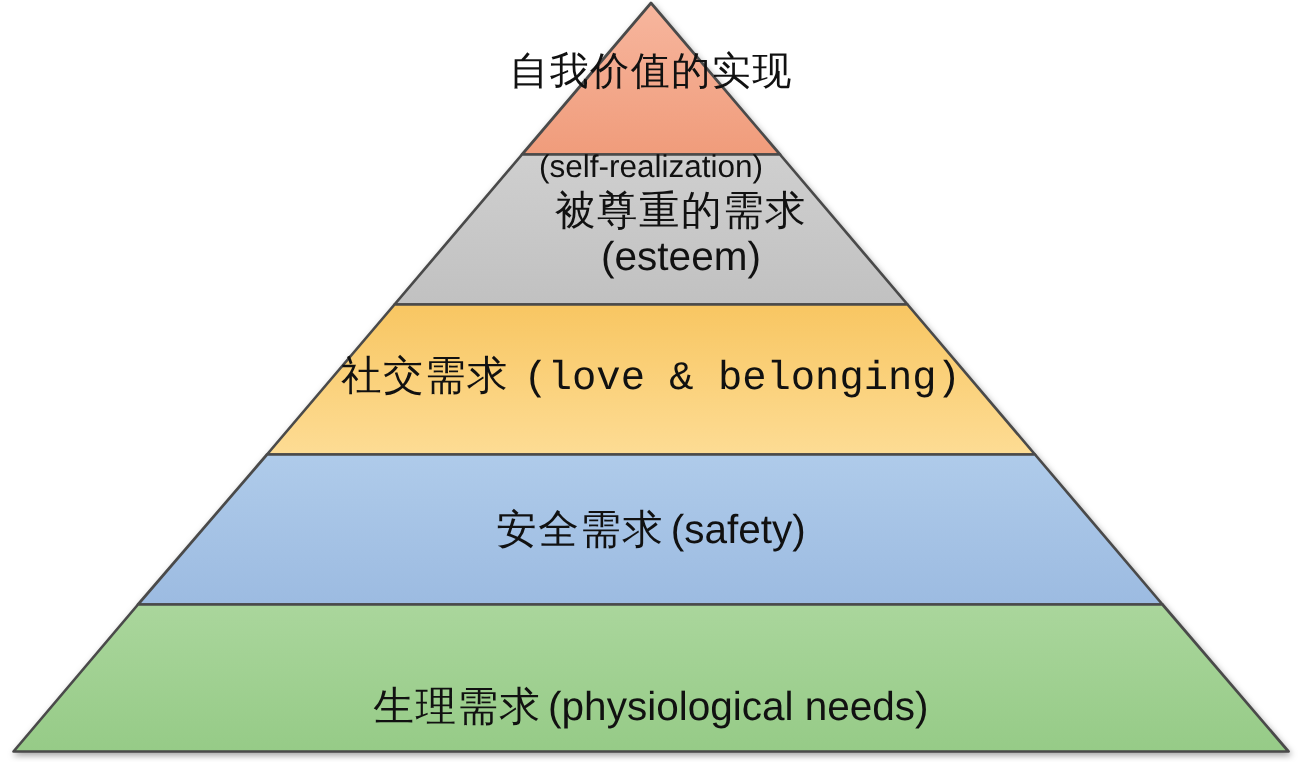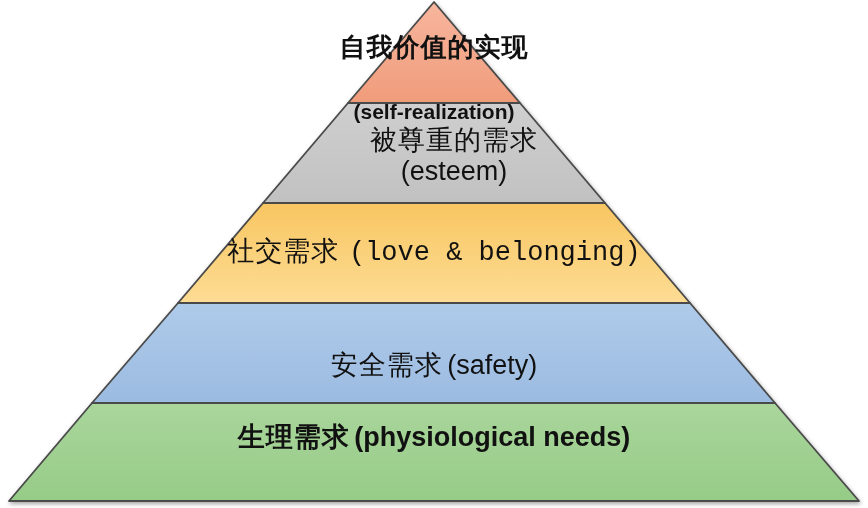--- a/index.html
+++ b/index.html
@@ -29,29 +29,29 @@
     color: #111111;
     pointer-events: none;
   }
   .zh {
     font-size: 27px;
     letter-spacing: 1px;
   }
   .en {
     font-size: 27px;
   }
-  .label-l1 { top: 32px; font-weight: 700; }
+  .label-l1 { top: 32px; font-weight: 400; }
   .label-l1 .zh { font-size: 26px; line-height: 30px; display: block; }
   .label-l1 .en { font-size: 21px; line-height: 26px; display: block; margin-top: 37px; }
   .label-l2 { top: 124px; }
   .label-l2 .zh { line-height: 32px; display: block; }
   .label-l2 .en { line-height: 30px; display: block; }
   .label-l3 { top: 235px; line-height: 36px; font-family: Liberation Mono, monospace; }
   .label-l4 { top: 335px; line-height: 36px; }
-  .label-l5 { top: 423px; line-height: 28px; font-weight: bold; }
+  .label-l5 { top: 445px; line-height: 52px; }
 </style>
 </head>
 <body>
 
 <div class="stage" style="background: rgb(255, 255, 255);">
 
   <svg class="pyramid-svg" width="868" height="508" viewBox="0 0 868 508">
     <defs>
       <linearGradient id="grad0" x1="0" y1="0" x2="0" y2="1">
         <stop offset="0" stop-color="#F7B69E"></stop>
@@ -90,21 +90,21 @@
   <div class="label label-l2" style="color: rgb(17, 17, 17); padding-left: 20px;">
     <span class="zh">被尊重的需求</span>
     <span class="en">(esteem)</span>
   </div>
 
   <div class="label label-l3" style="color: rgb(17, 17, 17);">
     <span class="zh">社交需求</span>
     <span class="en">(love &amp; belonging)</span>
   </div>
 
-  <div class="label label-l4" style="color: rgb(17, 17, 17); margin-top: 12px;">
+  <div class="label label-l4" style="color: rgb(17, 17, 17);">
     <span class="zh">安全需求</span>
     <span class="en">(safety)</span>
   </div>
 
   <div class="label label-l5" style="color: rgb(17, 17, 17);">
     <span class="zh">生理需求</span>
     <span class="en">(physiological needs)</span>
   </div>
 
 </div>

